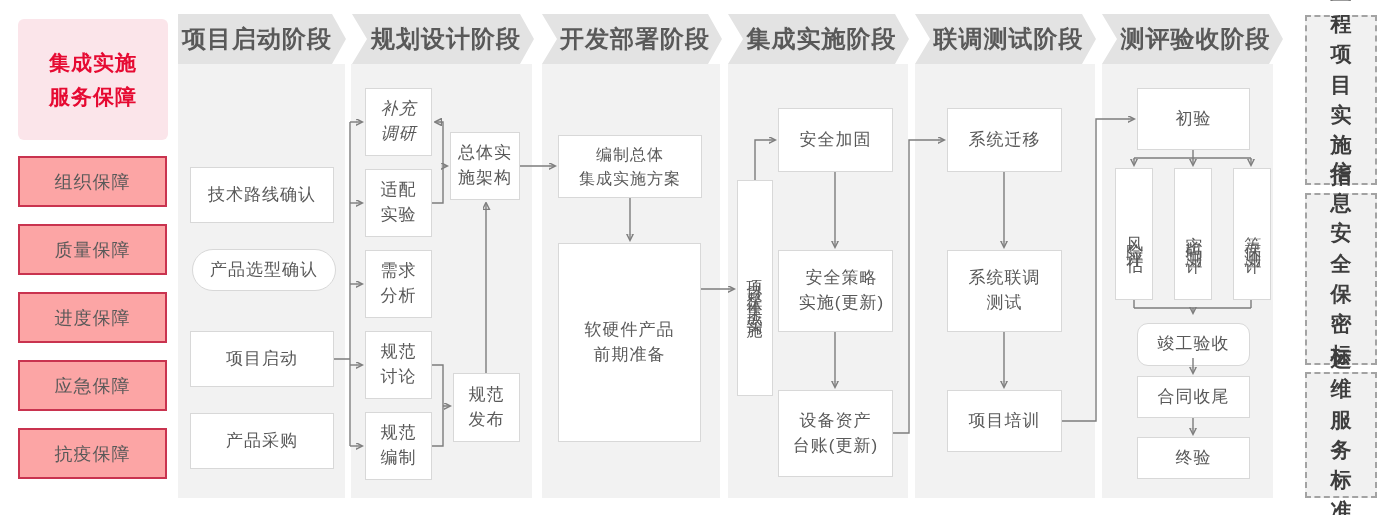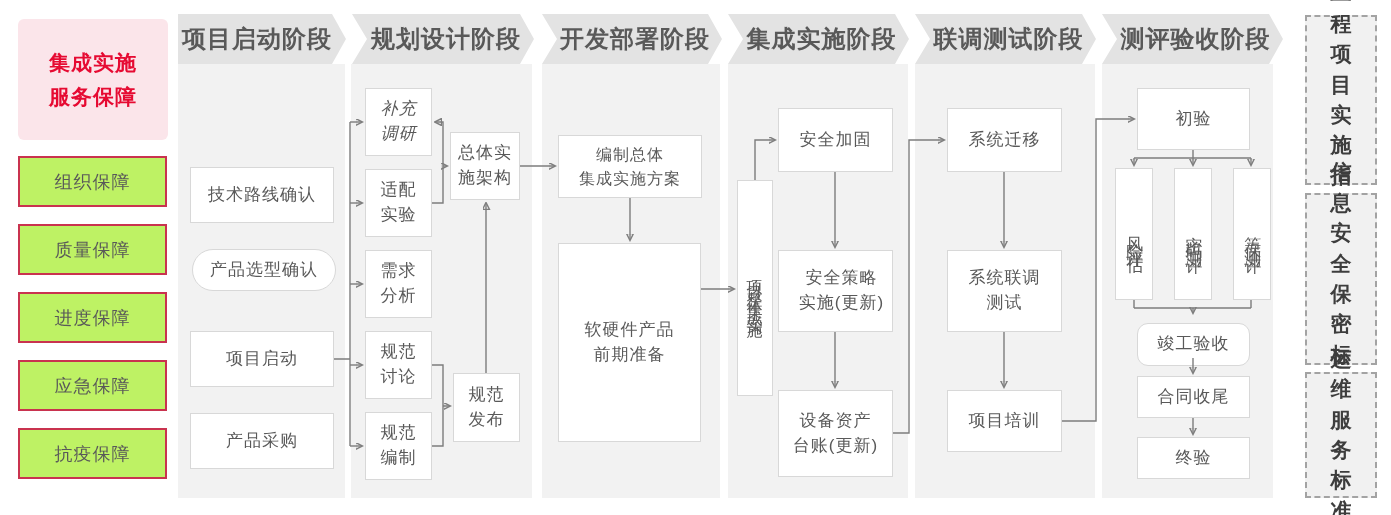--- a/index.html
+++ b/index.html
@@ -9,21 +9,21 @@
   }
   
   .side-title{
     position:absolute;left:18px;top:19px;width:150px;height:121px;
     background:#fbe5ea;border-radius:6px;color:#e60a32;font-weight:bold;
     font-size:21px;line-height:1.6;letter-spacing:1px;
     display:flex;align-items:center;justify-content:center;text-align:center;white-space:pre-line;
   }
   .side-item{
     position:absolute;left:18px;width:149px;height:51px;box-sizing:border-box;
-    border:2px solid #c9334f;background:#bef264;color:#595959;font-size:18px;letter-spacing:1px;
+    border:2px solid #c9334f;background:#fca5a5;color:#595959;font-size:18px;letter-spacing:1px;
     display:flex;align-items:center;justify-content:center;
   }
   
   .strip{position:absolute;top:64px;height:434px;background:#f2f2f2;}
   
   .banner{
     position:absolute;top:14px;height:50px;background:#e3e3e3;color:#595959;
     font-weight:bold;font-size:24px;letter-spacing:1px;
     display:flex;align-items:center;justify-content:center;box-sizing:border-box;
   }

